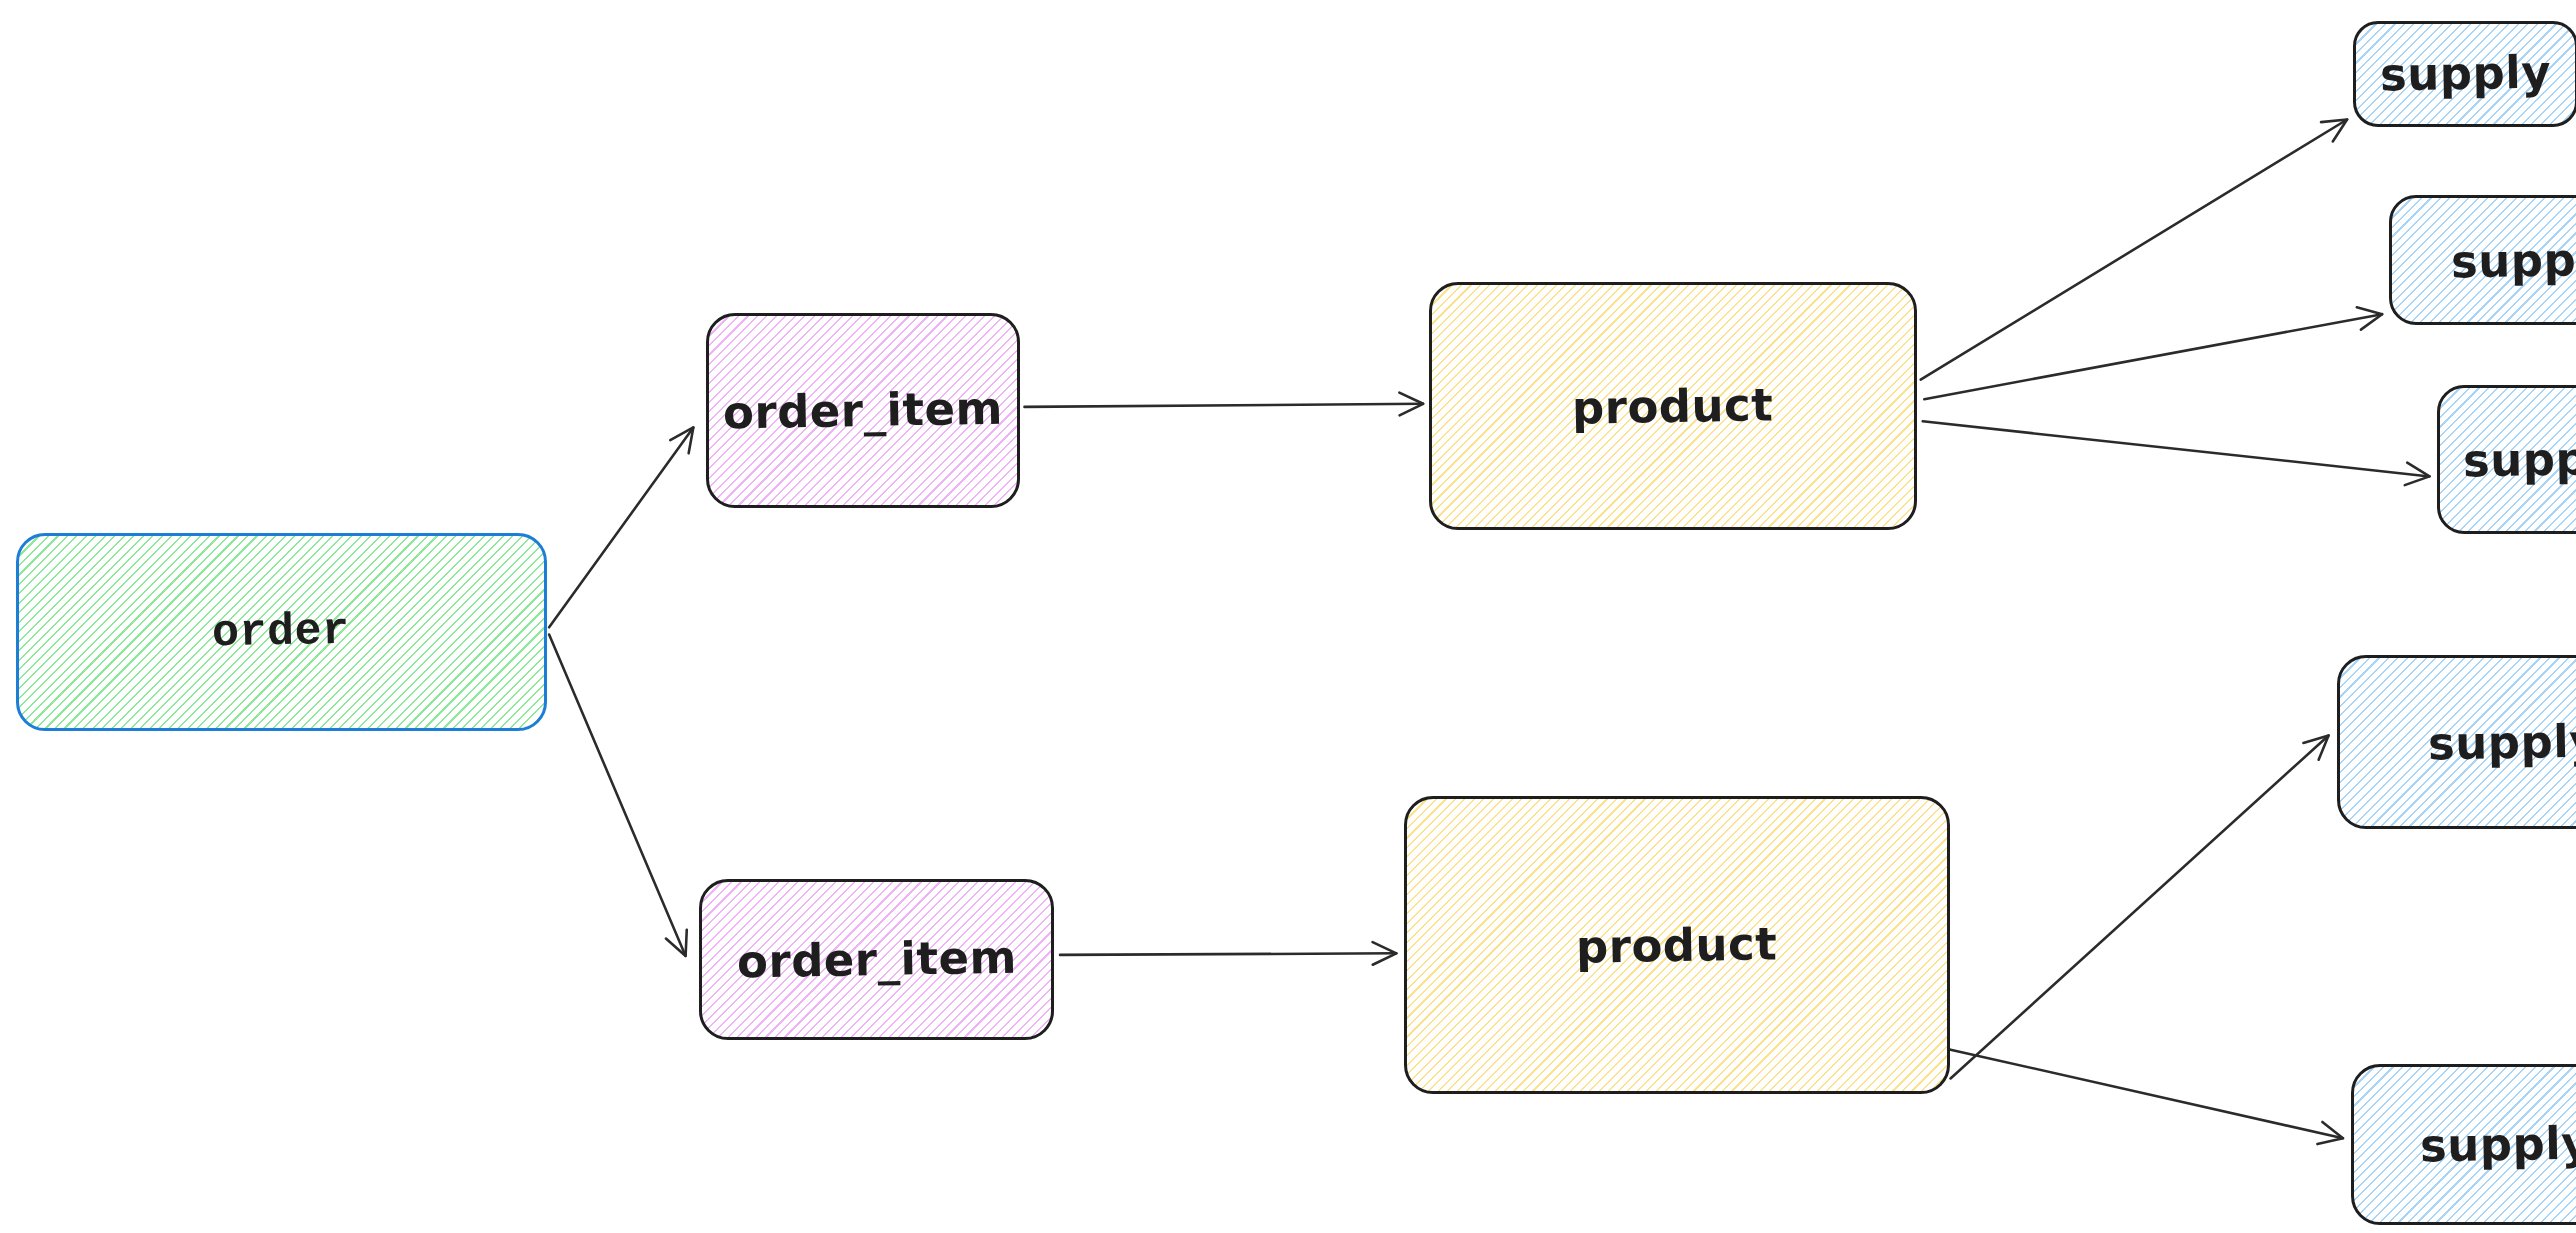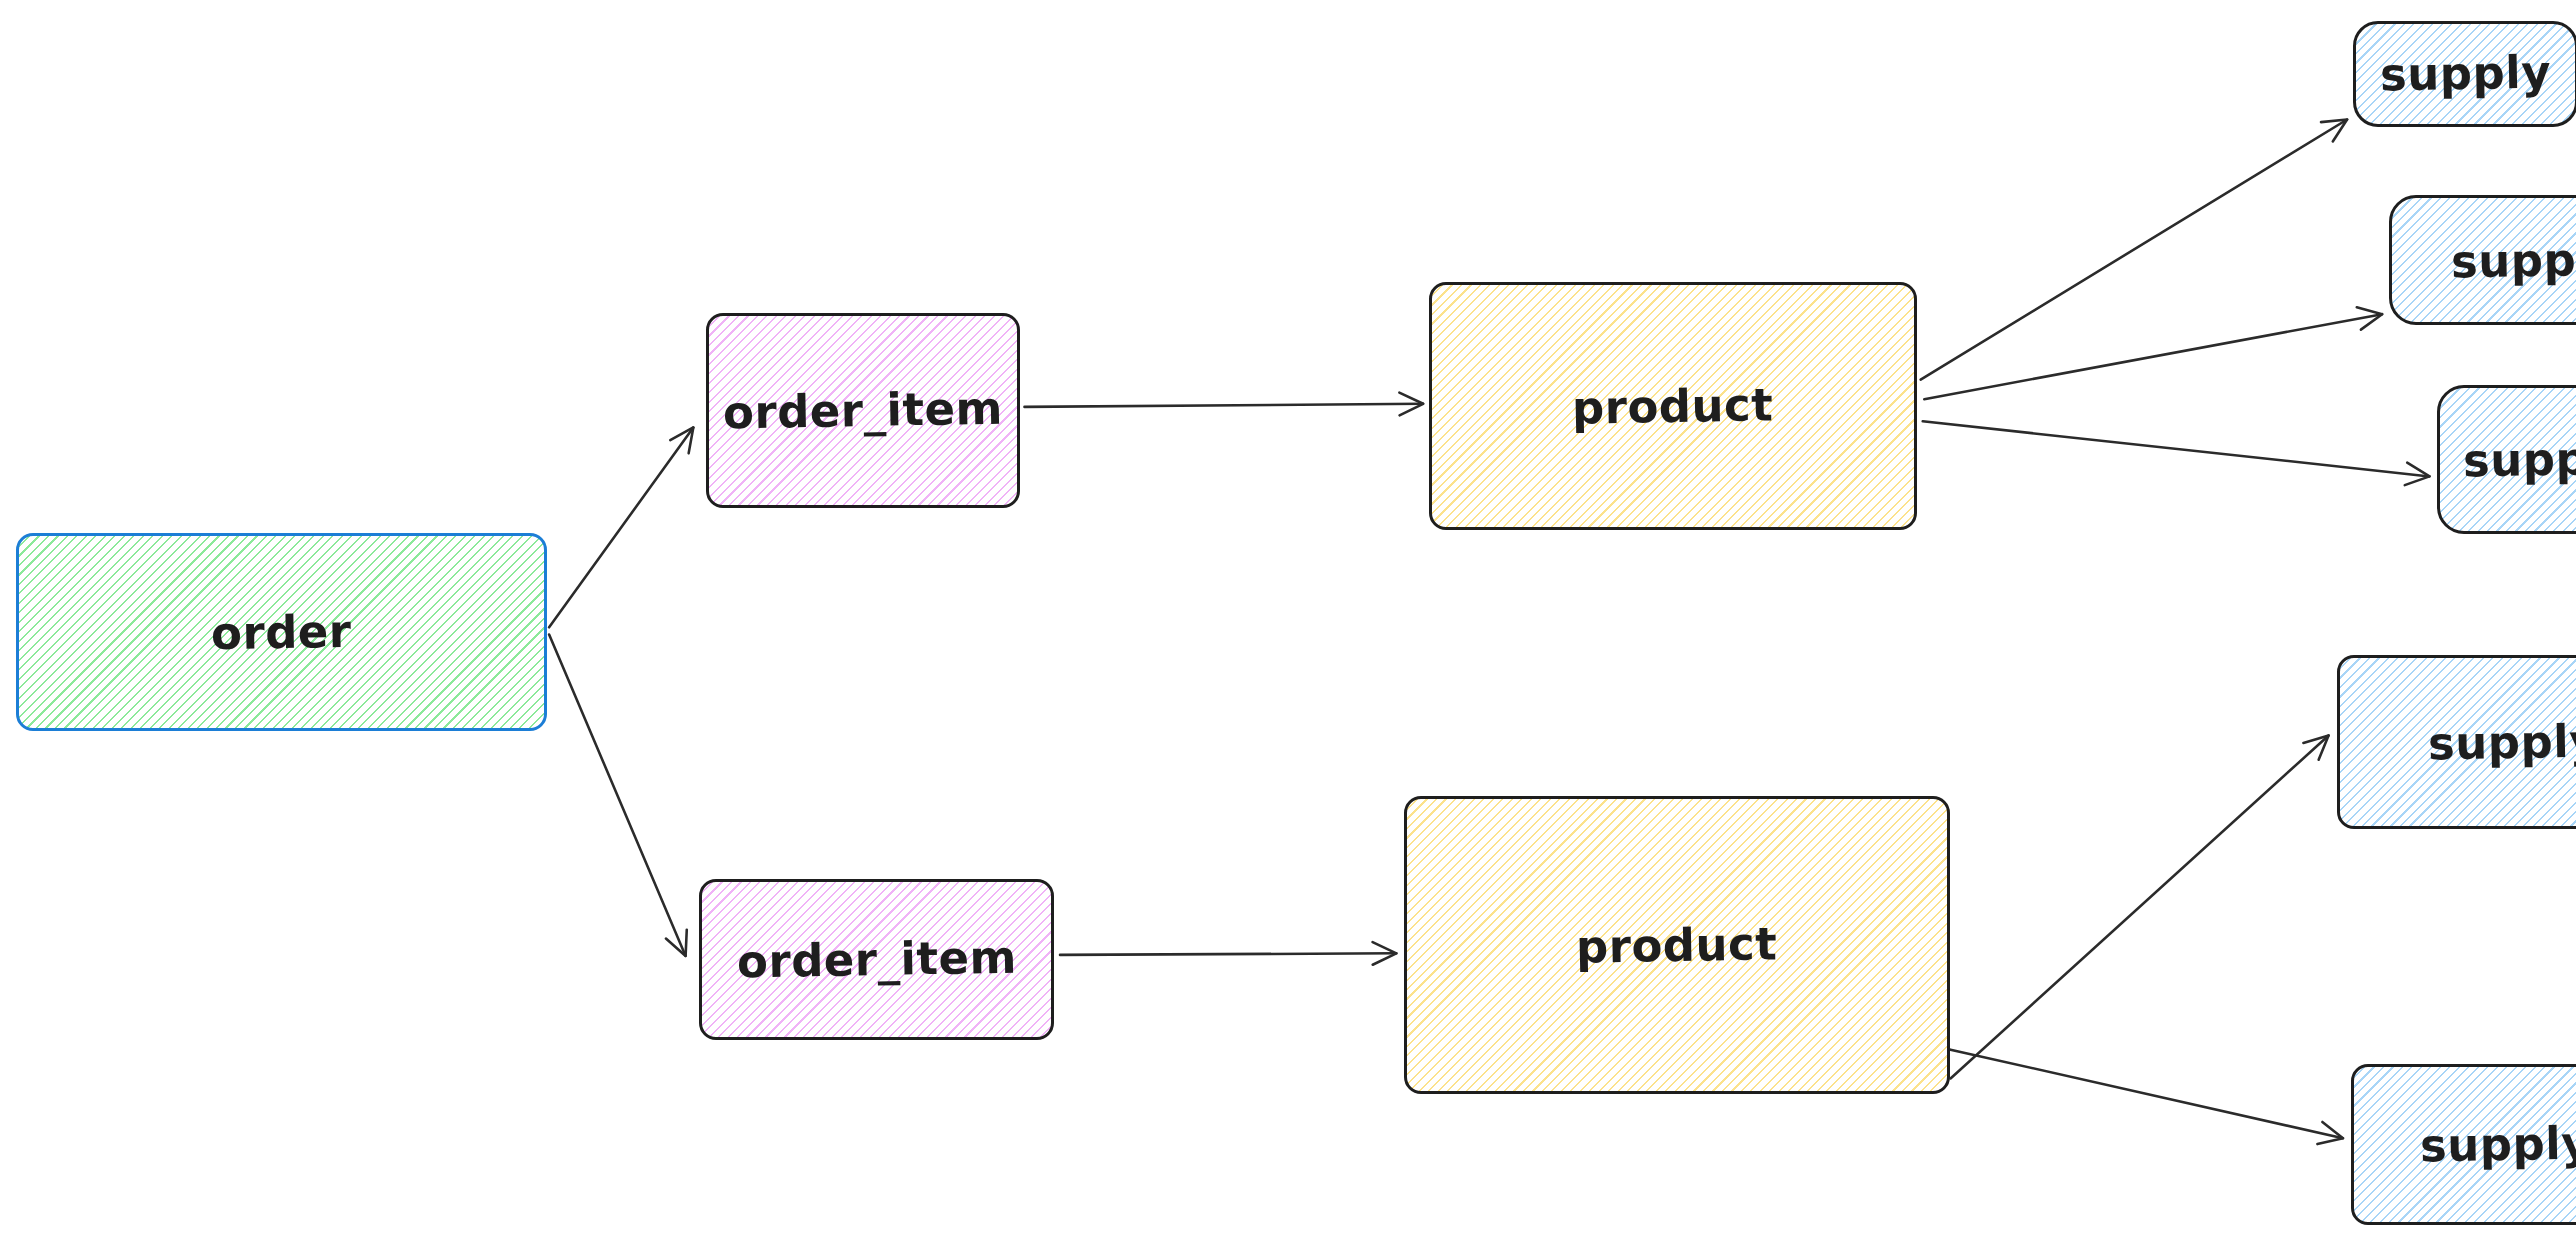--- a/index.html
+++ b/index.html
@@ -8,21 +8,21 @@
     width: 2700px;
     height: 1233px;
     background: #ffffff;
     font-family: "DejaVu Sans", "Liberation Sans", sans-serif;
     overflow: hidden;
   }
   .node {
     position: absolute;
     box-sizing: border-box;
     border: 3.6px solid var(--stroke, #1e1e1e);
-    border-radius: 17px;
+    border-radius: 29px;
     background-color: #ffffff;
     background-image: repeating-linear-gradient(
       135deg,
       var(--hatch, #ccc) 0px,
       var(--hatch, #ccc) 1.5px,
       transparent 1.5px,
       transparent 6.7px
     );
     display: flex;
     align-items: center;
@@ -65,21 +65,21 @@
     <path class="edge" d="M1065,1232 L1330,1856" marker-end="url(#arrowV)" stroke="#2b2b2b"></path>
     <path class="edge" d="M1988,790 L2762,784" marker-end="url(#arrowV)" stroke="#2b2b2b"></path>
     <path class="edge" d="M2057,1854 L2710,1851" marker-end="url(#arrowV)" stroke="#2b2b2b"></path>
     <path class="edge" d="M3728,737 L4556,232" marker-end="url(#arrowV)" stroke="#2b2b2b"></path>
     <path class="edge" d="M3735,775 L4624,610" marker-end="url(#arrowV)" stroke="#2b2b2b"></path>
     <path class="edge" d="M3732,818 L4716,925" marker-end="url(#arrowV)" stroke="#2b2b2b"></path>
     <path class="edge" d="M3786,2094 L4520,1428" marker-end="url(#arrowV)" stroke="#2b2b2b"></path>
     <path class="edge" d="M3786,2038 L4548,2210" marker-end="url(#arrowV)" stroke="#2b2b2b"></path>
   </svg>
 
-  <div class="node" style="left: 15.5px; top: 533px; width: 531px; height: 198px; --stroke: #1c7ed6; --hatch: #8ce99a;">
+  <div class="node" style="left: 15.5px; top: 533px; width: 531px; height: 198px; font-family: Liberation Mono, monospace; --stroke: #1c7ed6; --hatch: #8ce99a;">
     <span class="label">order</span>
   </div>
 
   <div class="node" style="left: 706px; top: 313px; width: 314px; height: 195px; --stroke: #1e1e1e; --hatch: #f0b3f7;">
     <span class="label">order_item</span>
   </div>
 
   <div class="node" style="left: 699px; top: 879px; width: 355px; height: 161px; --stroke: #1e1e1e; --hatch: #f0b3f7;">
     <span class="label">order_item</span>
   </div>

